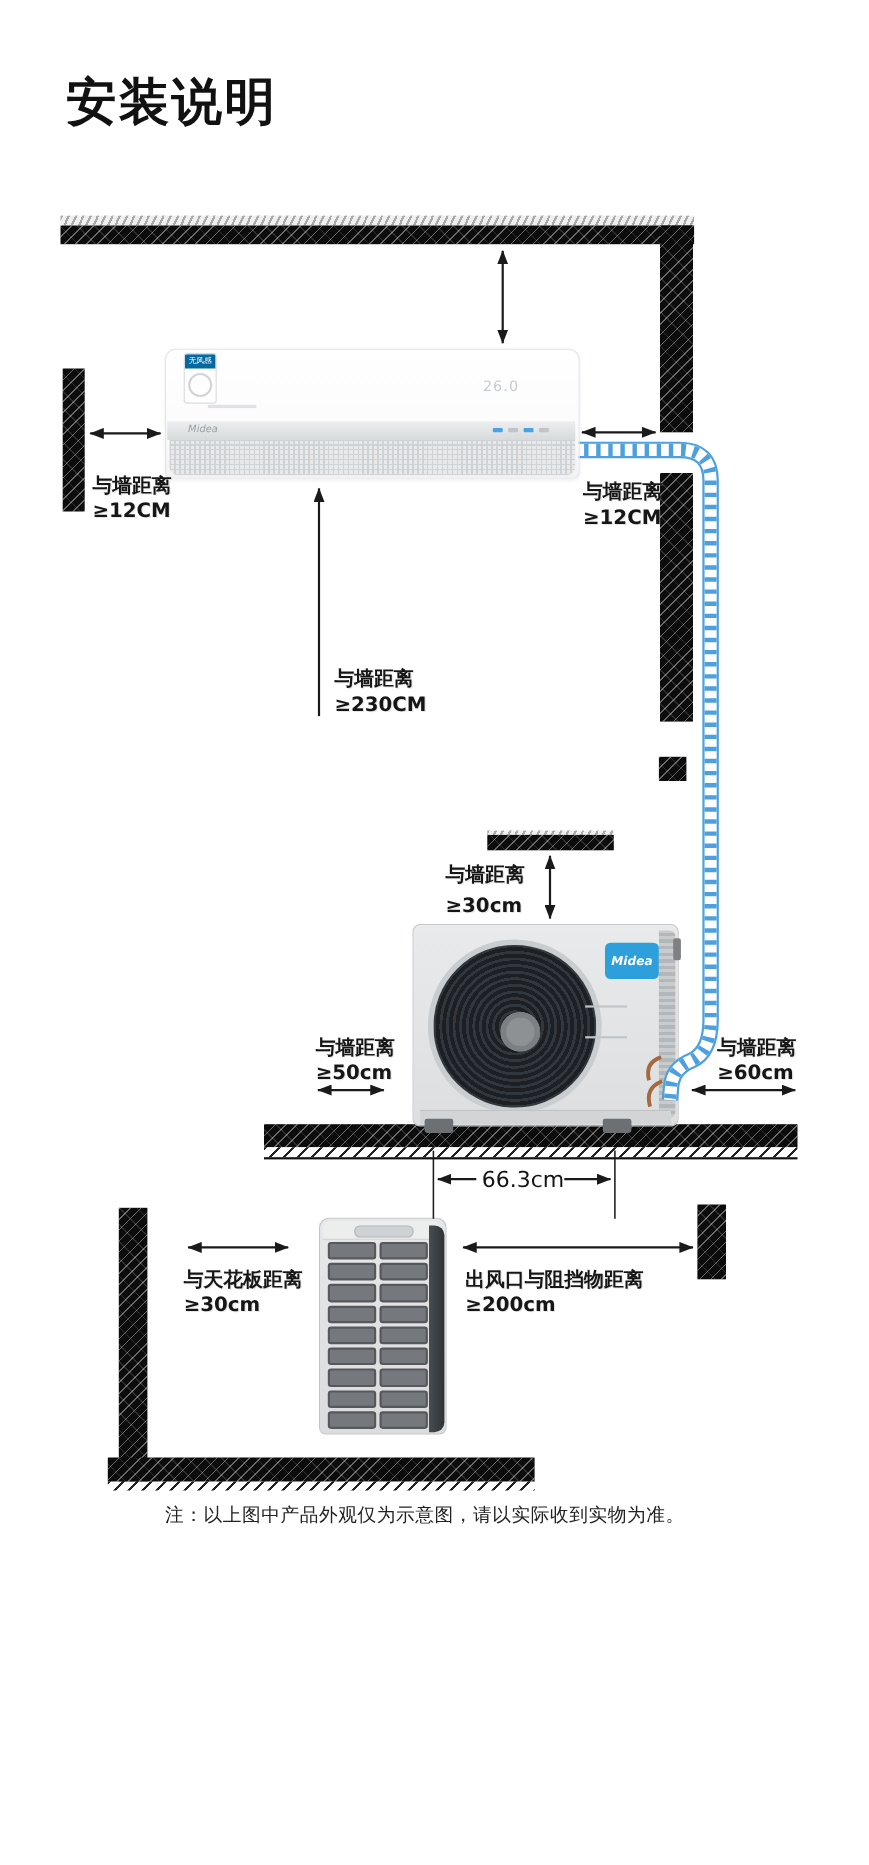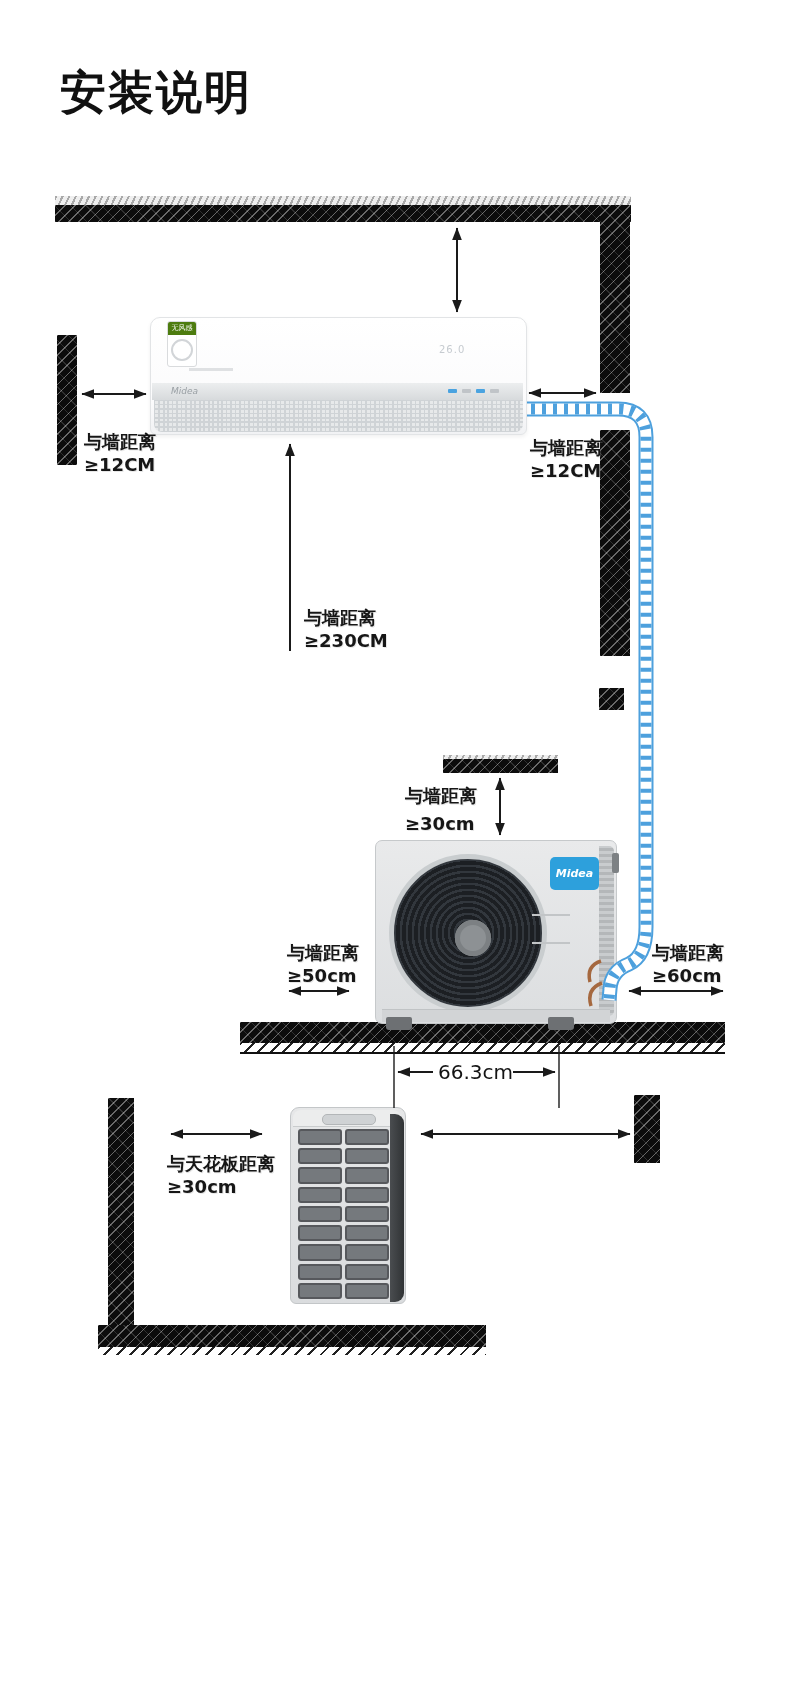--- a/index.html
+++ b/index.html
@@ -23,24 +23,24 @@
   
   .label{font-size:18px;font-weight:600;line-height:23px;white-space:nowrap;color:#161616;
          text-shadow:1px 1px 0 rgba(170,170,170,.28);}
   .label.lh28{line-height:28px;}
   .label span{display:block;}
   .dim-text{font-size:20px;font-weight:500;color:#141414;text-align:center;}
   
   .idu{left:150px;top:317px;width:375px;height:116px;background:linear-gradient(#ffffff,#fbfbfc 70%,#f1f2f4);
        border:1px solid #e2e4e6;border-radius:10px 10px 6px 6px;box-shadow:0 2px 4px rgba(0,0,0,.06);}
   .idu-badge{left:16px;top:3px;width:28px;height:44px;background:#fff;border:1px solid #d9dbdd;border-radius:3px;overflow:hidden;}
-  .idu-badge .bt{display:block;height:13px;background:#4d7c0f;color:#fff;font-size:7px;line-height:13px;text-align:center;}
+  .idu-badge .bt{display:block;height:13px;background:#0369a1;color:#fff;font-size:7px;line-height:13px;text-align:center;}
   .idu-badge .bc{display:block;width:18px;height:18px;margin:4px auto 0;border:2px solid #d2d5d8;border-radius:50%;}
   .idu-mark{left:38px;top:50px;width:44px;height:3px;background:#dfe1e3;}
-  .idu-display{left:288px;top:26px;font-size:10px;letter-spacing:1px;color:#c6cbd0;}
+  .idu-display{left:288px;top:26px;font-size:13px;letter-spacing:1px;color:#c6cbd0;}
   .idu-strip{left:1px;top:65px;width:371px;height:17px;background:linear-gradient(#eceeef,#d7dadc);}
   .idu-brand{left:19px;top:3px;font-size:9px;font-style:italic;color:#9aa0a5;position:absolute;}
   .idu-lights{position:absolute;right:24px;top:6px;display:flex;gap:5px;}
   .idu-lights i{display:block;width:9px;height:4px;border-radius:1px;}
   .idu-grille{left:3px;top:82px;width:369px;height:32px;border-radius:0 0 8px 8px;background-color:#e7e9ea;
       background-image:
         repeating-linear-gradient(0deg,#cfd3d6 0 1.5px,transparent 1.5px 4.5px),
         repeating-linear-gradient(90deg,#cfd3d6 0 1.5px,transparent 1.5px 4.5px);}
   
   .odu{left:375px;top:840px;width:240px;height:182px;background:linear-gradient(#e9eaeb,#dcdee0);
@@ -184,21 +184,26 @@
         <i></i>
         <i></i>
     </div>
     <div class="abs sdu-strip"></div>
   </div>
 
   <div class="abs label z5" style="left:167px;top:1152px;">
     <span>与天花板距离</span>
     <span>≥30cm</span>
   </div>
-
+  <div class="abs label z5" style="left:423px;top:1152px;">
+    <span>出风口与阻挡物距离</span>
+    <span>≥200cm</span>
+  </div>
+
+  <div class="abs note z5">注：以上图中产品外观仅为示意图，请以实际收到实物为准。</div>
 
   <svg id="anno" class="z3" width="790" height="1695" viewBox="0 0 790 1695">
     <defs>
       <marker id="ah" markerWidth="7" markerHeight="5" refX="6.2" refY="2.5" orient="auto-start-reverse">
         <path d="M0,0 L6.5,2.5 L0,5 z" fill="#1a1a1a"></path>
       </marker>
     </defs>
 
     <g>
       <path d="M 498 409 L 618 409 Q 646 409 646 437 L 646 927 Q 646 956 629 964 Q 611 971 610 989 L 609 1000" fill="none" stroke="#4da0dd" stroke-width="15" stroke-linejoin="round"></path>

